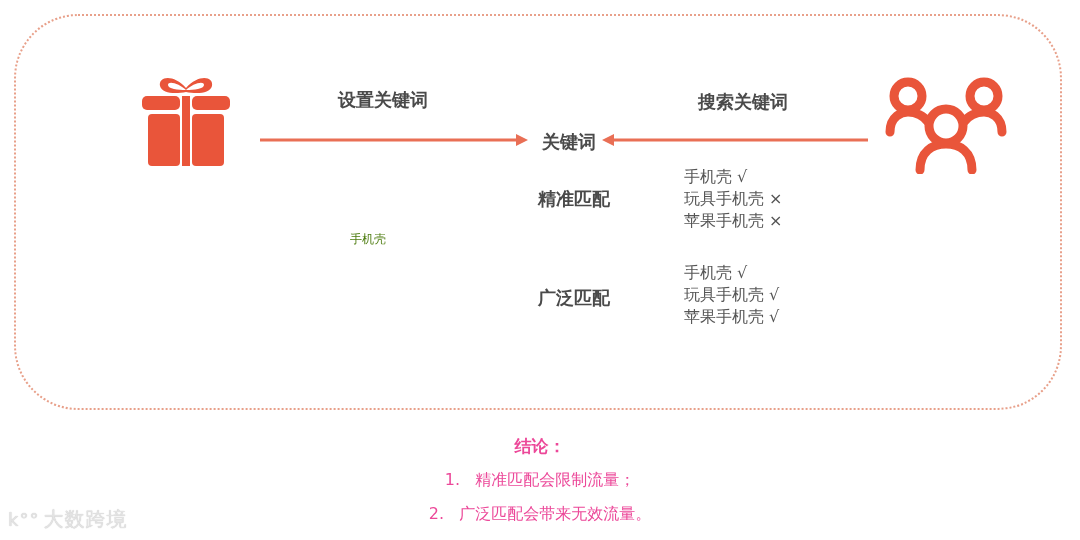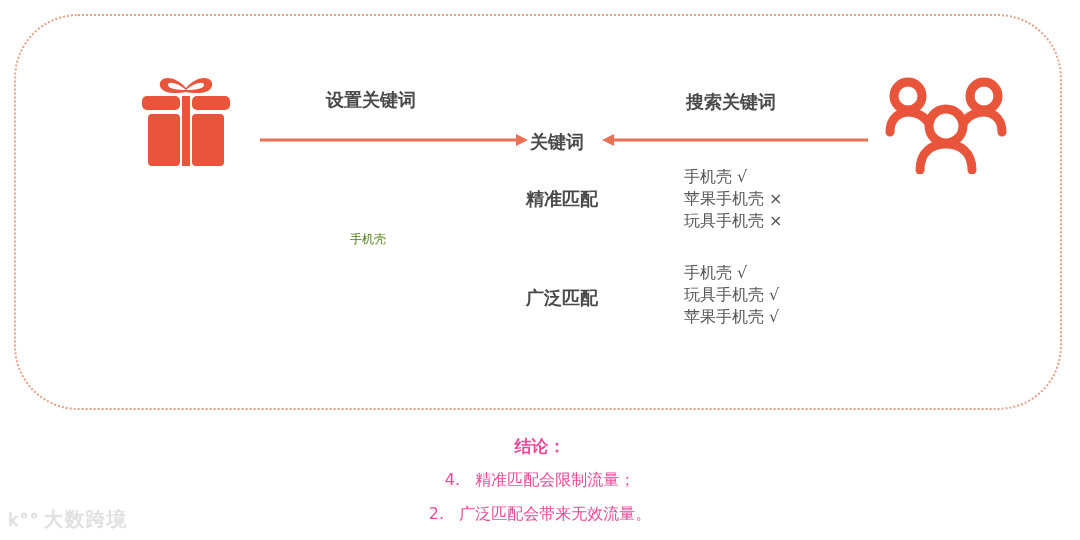--- a/index.html
+++ b/index.html
@@ -1,21 +1,21 @@
 <!DOCTYPE html>
 <html><head>
 <meta charset="utf-8">
 <style>
   html, body { margin:0; padding:0; background:#ffffff; }
   body { width:1080px; height:540px; position:relative; overflow:hidden;
          font-family:"DejaVu Sans","Liberation Sans",sans-serif; color:#555; }
   .frame { position:absolute; left:14px; top:14px; width:1048px; height:396px;
            border:2px dotted #e8a08a; border-radius:64px; box-sizing:border-box; }
   .abs { position:absolute; }
-  .bold { font-weight:bold; color:#4a4a4a; }
+  .bold { font-weight:bold; color:#4a4a4a;margin-left:12px; }
   .label-set { left:326px; top:88px; font-size:18px; }
   .label-search { left:686px; top:90px; font-size:18px; }
   .label-keyword { left:530px; top:130px; font-size:18px; }
   .exact { left:526px; top:187px; font-size:18px; }
   .broad { left:526px; top:286px; font-size:18px; }
   .seller-kw { left:350px; top:231px; font-size:12px; color:#4d7c0f; }
   .res { position:absolute; text-align:left; font-size:16px; line-height:22px; color:#555; width:160px; }
   .res1 { left:684px; top:166px; }
   .res2 { left:684px; top:262px; }
   .concl { position:absolute; left:0; width:1080px; text-align:center; color:#ec4899; }
@@ -64,28 +64,28 @@
 
 <div class="abs bold label-set">设置关键词</div>
 <div class="abs bold label-search">搜索关键词</div>
 <div class="abs bold label-keyword">关键词</div>
 <div class="abs bold exact">精准匹配</div>
 <div class="abs bold broad">广泛匹配</div>
 <div class="abs seller-kw">手机壳</div>
 
 <div class="res res1">
   <div>手机壳 √</div>
+  <div>玩具手机壳 ×</div>
   <div>苹果手机壳 ×</div>
-  <div>玩具手机壳 ×</div>
 </div>
 <div class="res res2">
   <div>手机壳 √</div>
   <div>玩具手机壳 √</div>
   <div>苹果手机壳 √</div>
 </div>
 
 <div class="concl c-title">结论：</div>
-<div class="concl c-1" style="white-space:pre">4.   精准匹配会限制流量；</div>
+<div class="concl c-1" style="white-space:pre">1.   精准匹配会限制流量；</div>
 <div class="concl c-2" style="white-space:pre">2.   广泛匹配会带来无效流量。</div>
 
 <div class="abs watermark">
   <span style="font-size:18px;margin-right:4px;">k°°</span><span>大数跨境</span>
 </div>
 
 </body></html>

